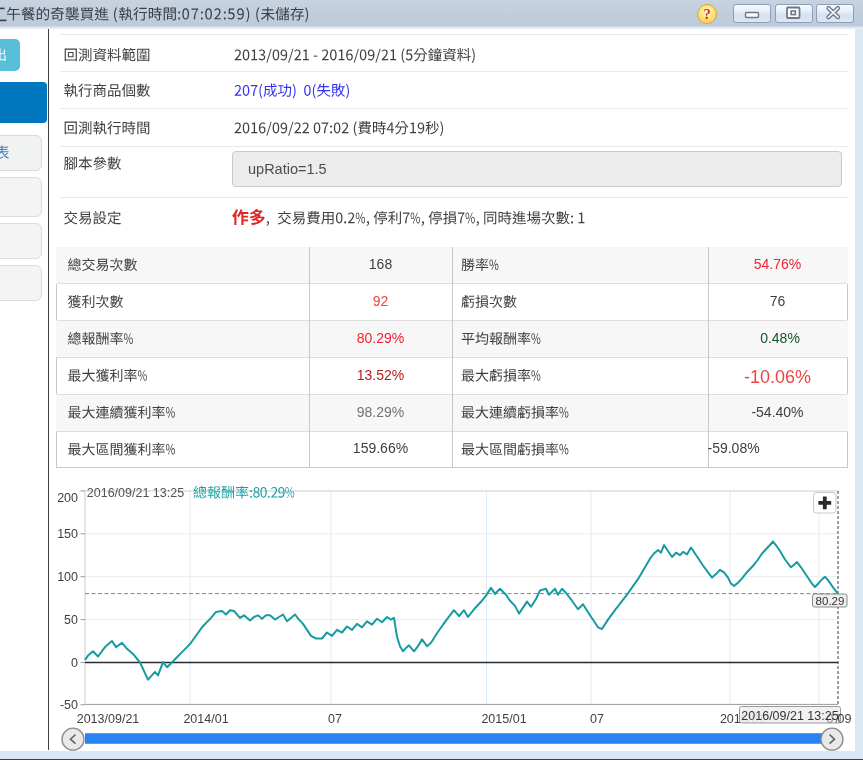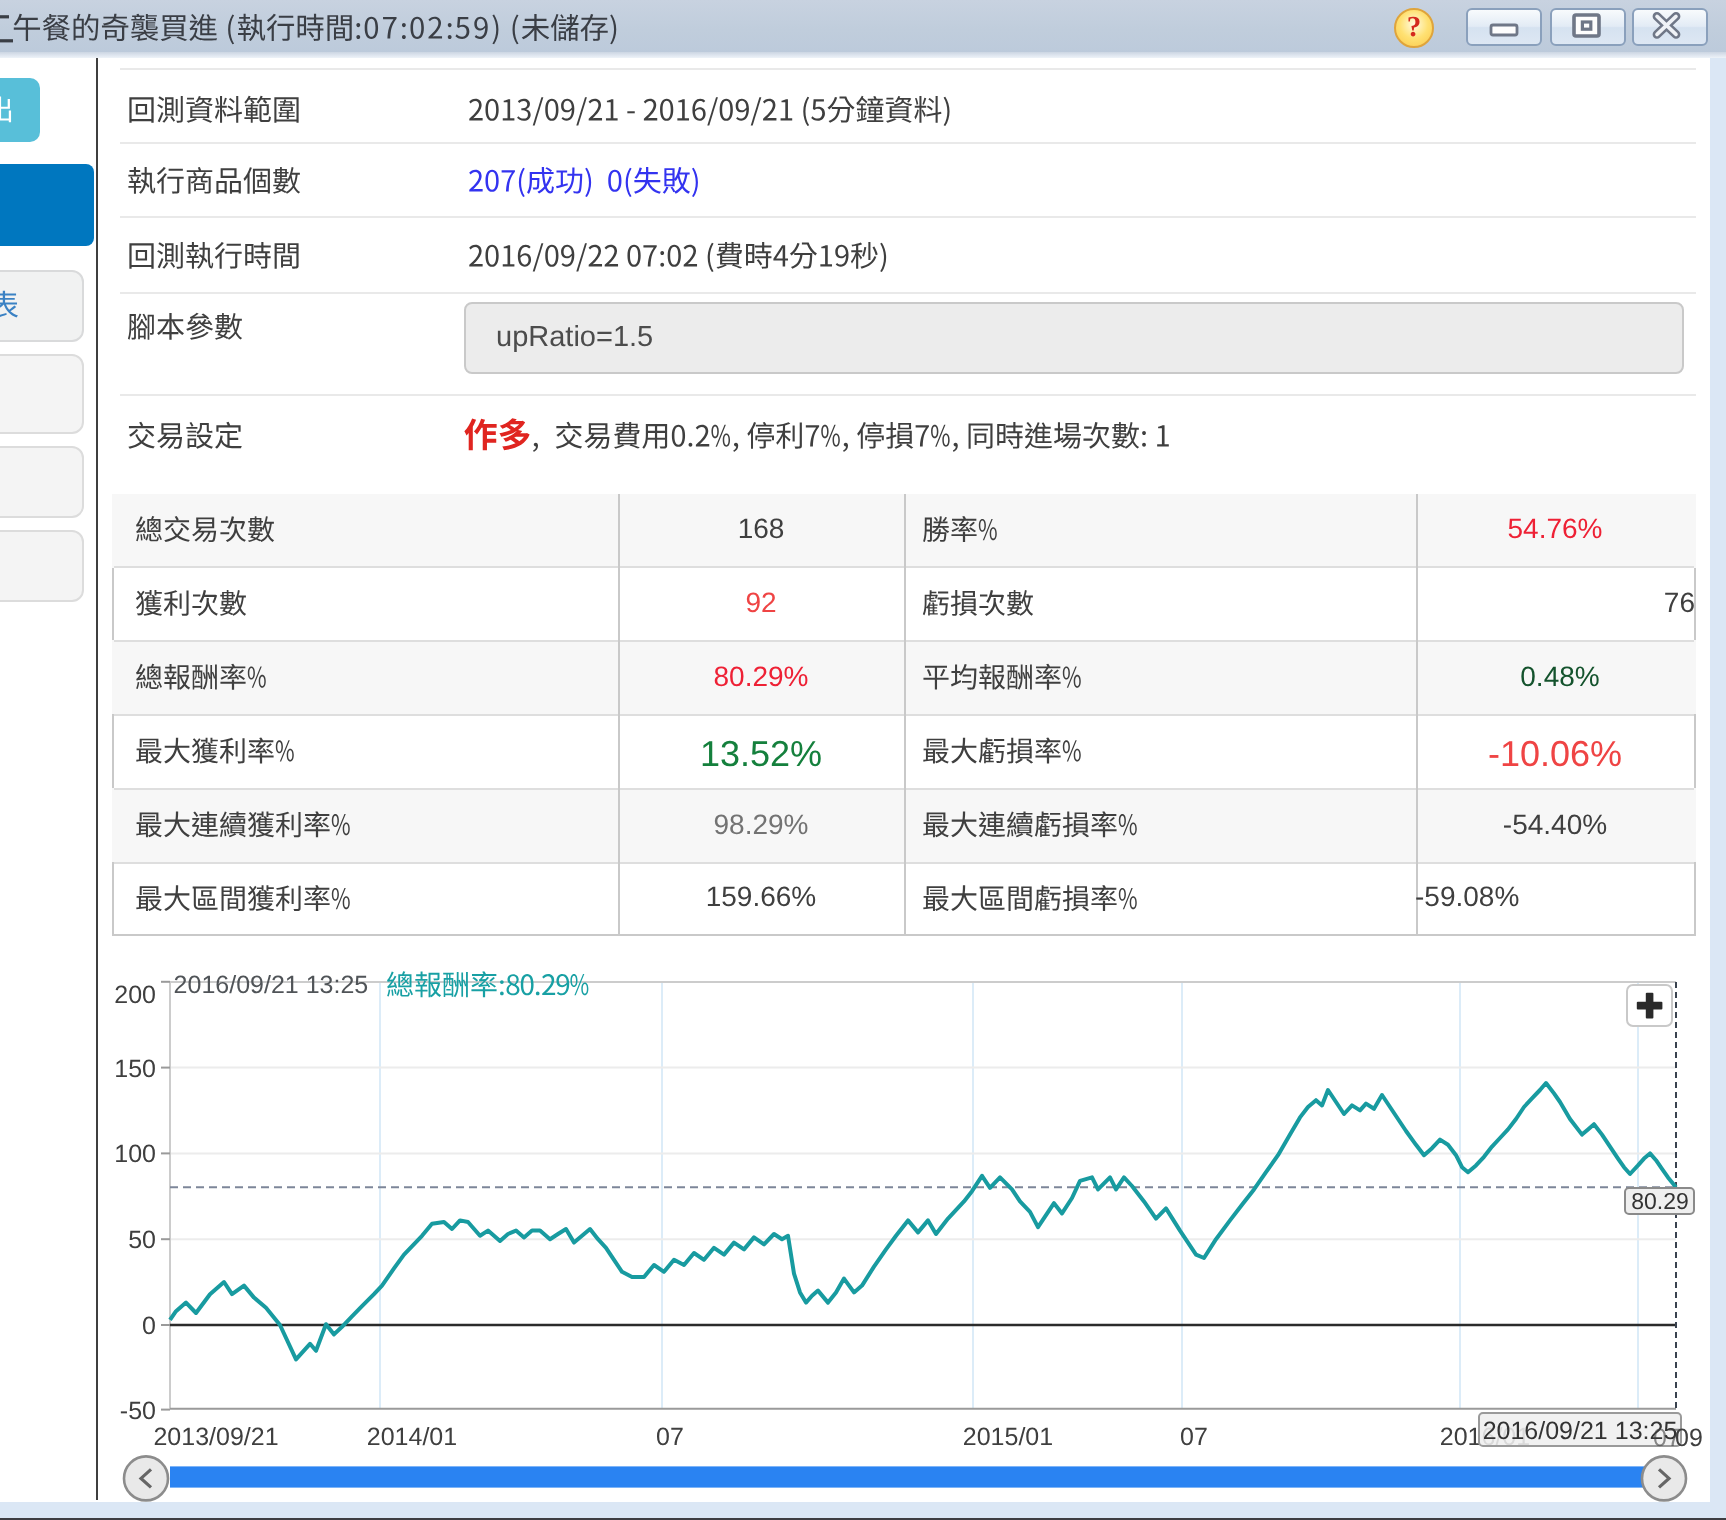--- a/index.html
+++ b/index.html
@@ -48,24 +48,24 @@
 <div class="abs" style="left:56.5px;top:320.4px;width:790px;height:1px;background:#dedede"></div>
 <div class="abs" style="left:56.5px;top:357.4px;width:790px;height:1px;background:#dedede"></div>
 <div class="abs" style="left:56.5px;top:394.3px;width:790px;height:1px;background:#dedede"></div>
 <div class="abs" style="left:56.5px;top:431.3px;width:790px;height:1px;background:#dedede"></div>
 <div class="abs" style="left:309px;top:247px;width:1px;height:220.5px;background:#c9c9c9"></div>
 <div class="abs" style="left:452px;top:247px;width:1px;height:220.5px;background:#c9c9c9"></div>
 <div class="abs" style="left:707.5px;top:247px;width:1px;height:220.5px;background:#c9c9c9"></div>
 <div style="position:absolute;left:310.5px;top:255.89999999999998px;width:140px;text-align:center;font-size:14px;color:#3f3f3f">168</div>
 <div style="position:absolute;left:707.5px;top:255.89999999999998px;width:140px;text-align:center;font-size:14px;color:#ee2135">54.76%</div>
 <div style="position:absolute;left:310.5px;top:292.8px;width:140px;text-align:center;font-size:14px;color:#ef4444">92</div>
-<div style="position:absolute;left:707.5px;top:292.8px;width:140px;text-align:right;font-size:14px;color:#3f3f3f">76</div>
+<div style="position:absolute;left:707.5px;top:292.8px;width:140px;text-align:center;font-size:14px;color:#3f3f3f">76</div>
 <div style="position:absolute;left:310.5px;top:329.7px;width:140px;text-align:center;font-size:14px;color:#ee2135">80.29%</div>
 <div style="position:absolute;left:710px;top:329.7px;width:140px;text-align:center;font-size:14px;color:#14532d">0.48%</div>
-<div style="position:absolute;left:310.5px;top:366.6px;width:140px;text-align:center;font-size:18px;color:#15803d">13.52%</div>
+<div style="position:absolute;left:310.5px;top:366.6px;width:140px;text-align:center;font-size:14px;color:#b91c1c">13.52%</div>
 <div style="position:absolute;left:707.5px;top:366.6px;width:140px;text-align:center;font-size:18px;color:#ef4444">-10.06%</div>
 <div style="position:absolute;left:310.5px;top:403.5px;width:140px;text-align:center;font-size:14px;color:#737373">98.29%</div>
 <div style="position:absolute;left:707.5px;top:403.5px;width:140px;text-align:center;font-size:14px;color:#3f3f3f">-54.40%</div>
 <div style="position:absolute;left:310.5px;top:440.4px;width:140px;text-align:center;font-size:14px;color:#3f3f3f">159.66%</div>
 <div style="position:absolute;left:707.5px;top:440.4px;width:140px;text-align:left;font-size:14px;color:#3f3f3f">-59.08%</div>
 
 <div class="abs" style="left:855px;top:29px;width:8px;height:731px;background:#dbe7f5"></div>
 <div class="abs" style="left:0;top:751px;width:863px;height:8px;background:#dbe7f5"></div>
 <div class="abs" style="left:0;top:759px;width:863px;height:1px;background:#3e3e42"></div>
 <svg style="position:absolute;left:49px;top:478px" width="814" height="282" viewBox="0 0 814 282">

